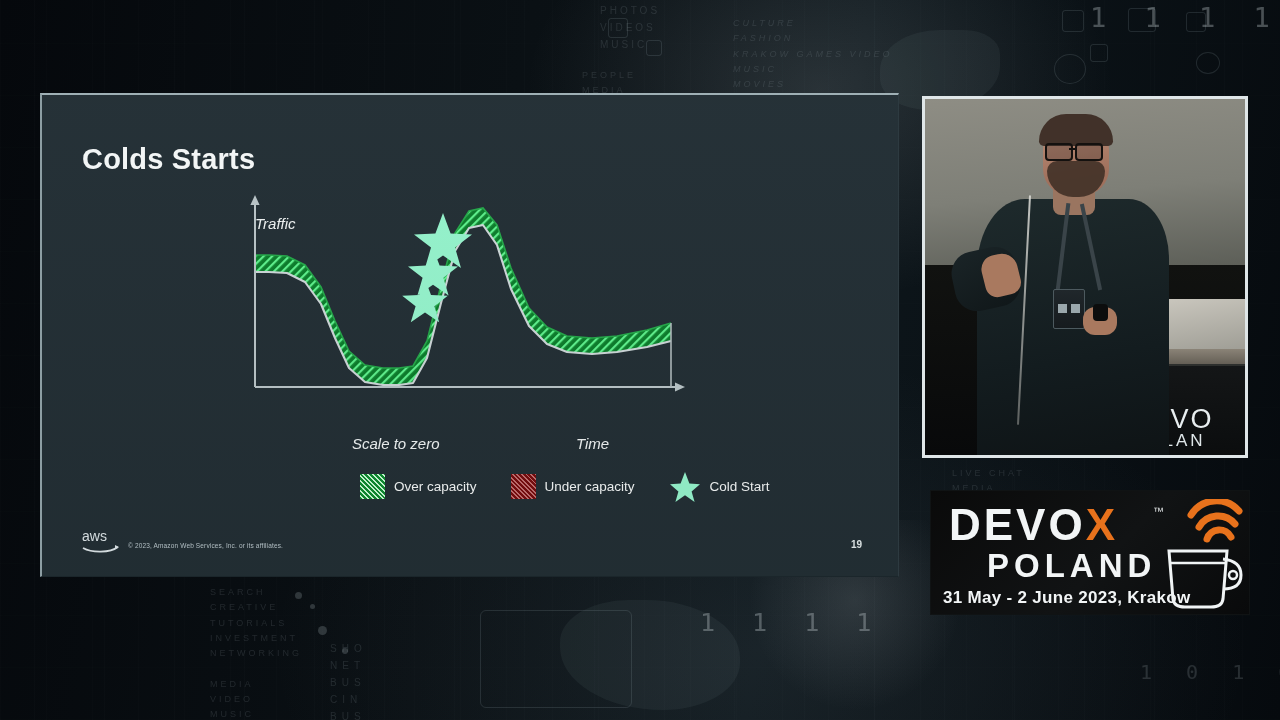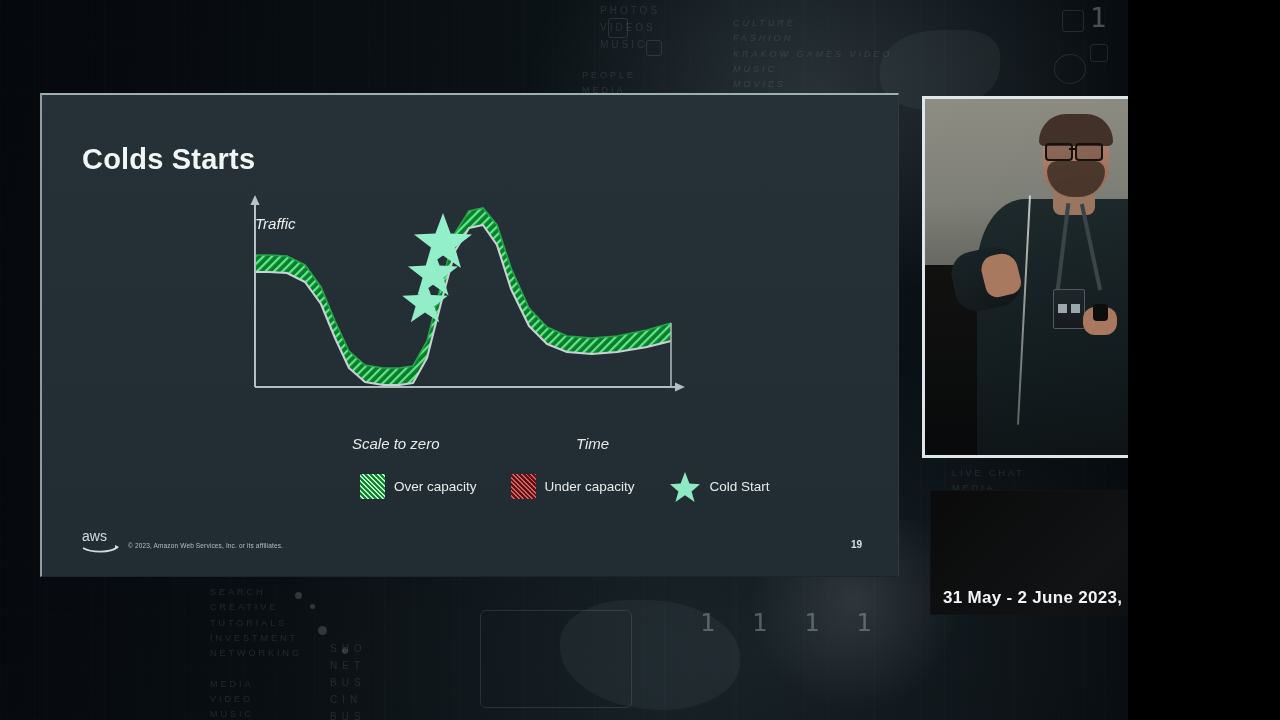--- a/index.html
+++ b/index.html
@@ -9,21 +9,21 @@
   }
   body {
     width: 1280px;
     height: 720px;
     overflow: hidden;
     font-family: "Liberation Sans", sans-serif;
   }
 
   #stage {
     position: relative;
-    width: 1128px;
+    width: 1280px;
     height: 720px;
     background: #05080b;
     overflow: hidden;
   }
 
   
   .bg-base {
     position: absolute;
     inset: 0;
     background:
@@ -599,21 +599,23 @@
       <div class="sv-badge-sq" style="left:17px;"></div>
     </div>
     <div class="sv-arm-l"></div>
     <div class="sv-hand-l"></div>
     <div class="sv-hand-r"></div>
     <div class="sv-clicker"></div>
     <div class="sv-cable"></div>
   </div>
 
   <div id="devoxx-banner">
+    <div id="devoxx-wordmark"><span>DEVO</span><span class="x-orange">X</span></div>
     <div id="devoxx-tm">™</div>
+    <div id="devoxx-poland">POLAND</div>
     <div id="devoxx-dates">31 May - 2 June 2023, Krakow</div>
     <div id="devoxx-cup">
       <svg width="92" height="112" viewBox="0 0 92 112">
         <path d="M 38,16 A 30,30 0 0 1 86,12" stroke="#e8721c" stroke-width="7" fill="none" stroke-linecap="round"></path>
         <path d="M 46,28 A 22,22 0 0 1 82,25" stroke="#e8721c" stroke-width="7" fill="none" stroke-linecap="round"></path>
         <path d="M 54,40 A 13,13 0 0 1 78,38" stroke="#e8721c" stroke-width="7" fill="none" stroke-linecap="round"></path>
         <path d="M 16,52 L 74,52 L 70,100 Q 69,108 58,108 L 32,108 Q 21,108 20,100 Z" stroke="#f0f4f5" stroke-width="3" fill="none"></path>
         <path d="M 70,60 Q 88,62 88,76 Q 88,90 70,90" stroke="#f0f4f5" stroke-width="3" fill="none"></path>
         <circle cx="80" cy="76" r="4" stroke="#f0f4f5" stroke-width="2.5" fill="none"></circle>
         <line x1="16" y1="64" x2="72" y2="64" stroke="#f0f4f5" stroke-width="2.5"></line>

